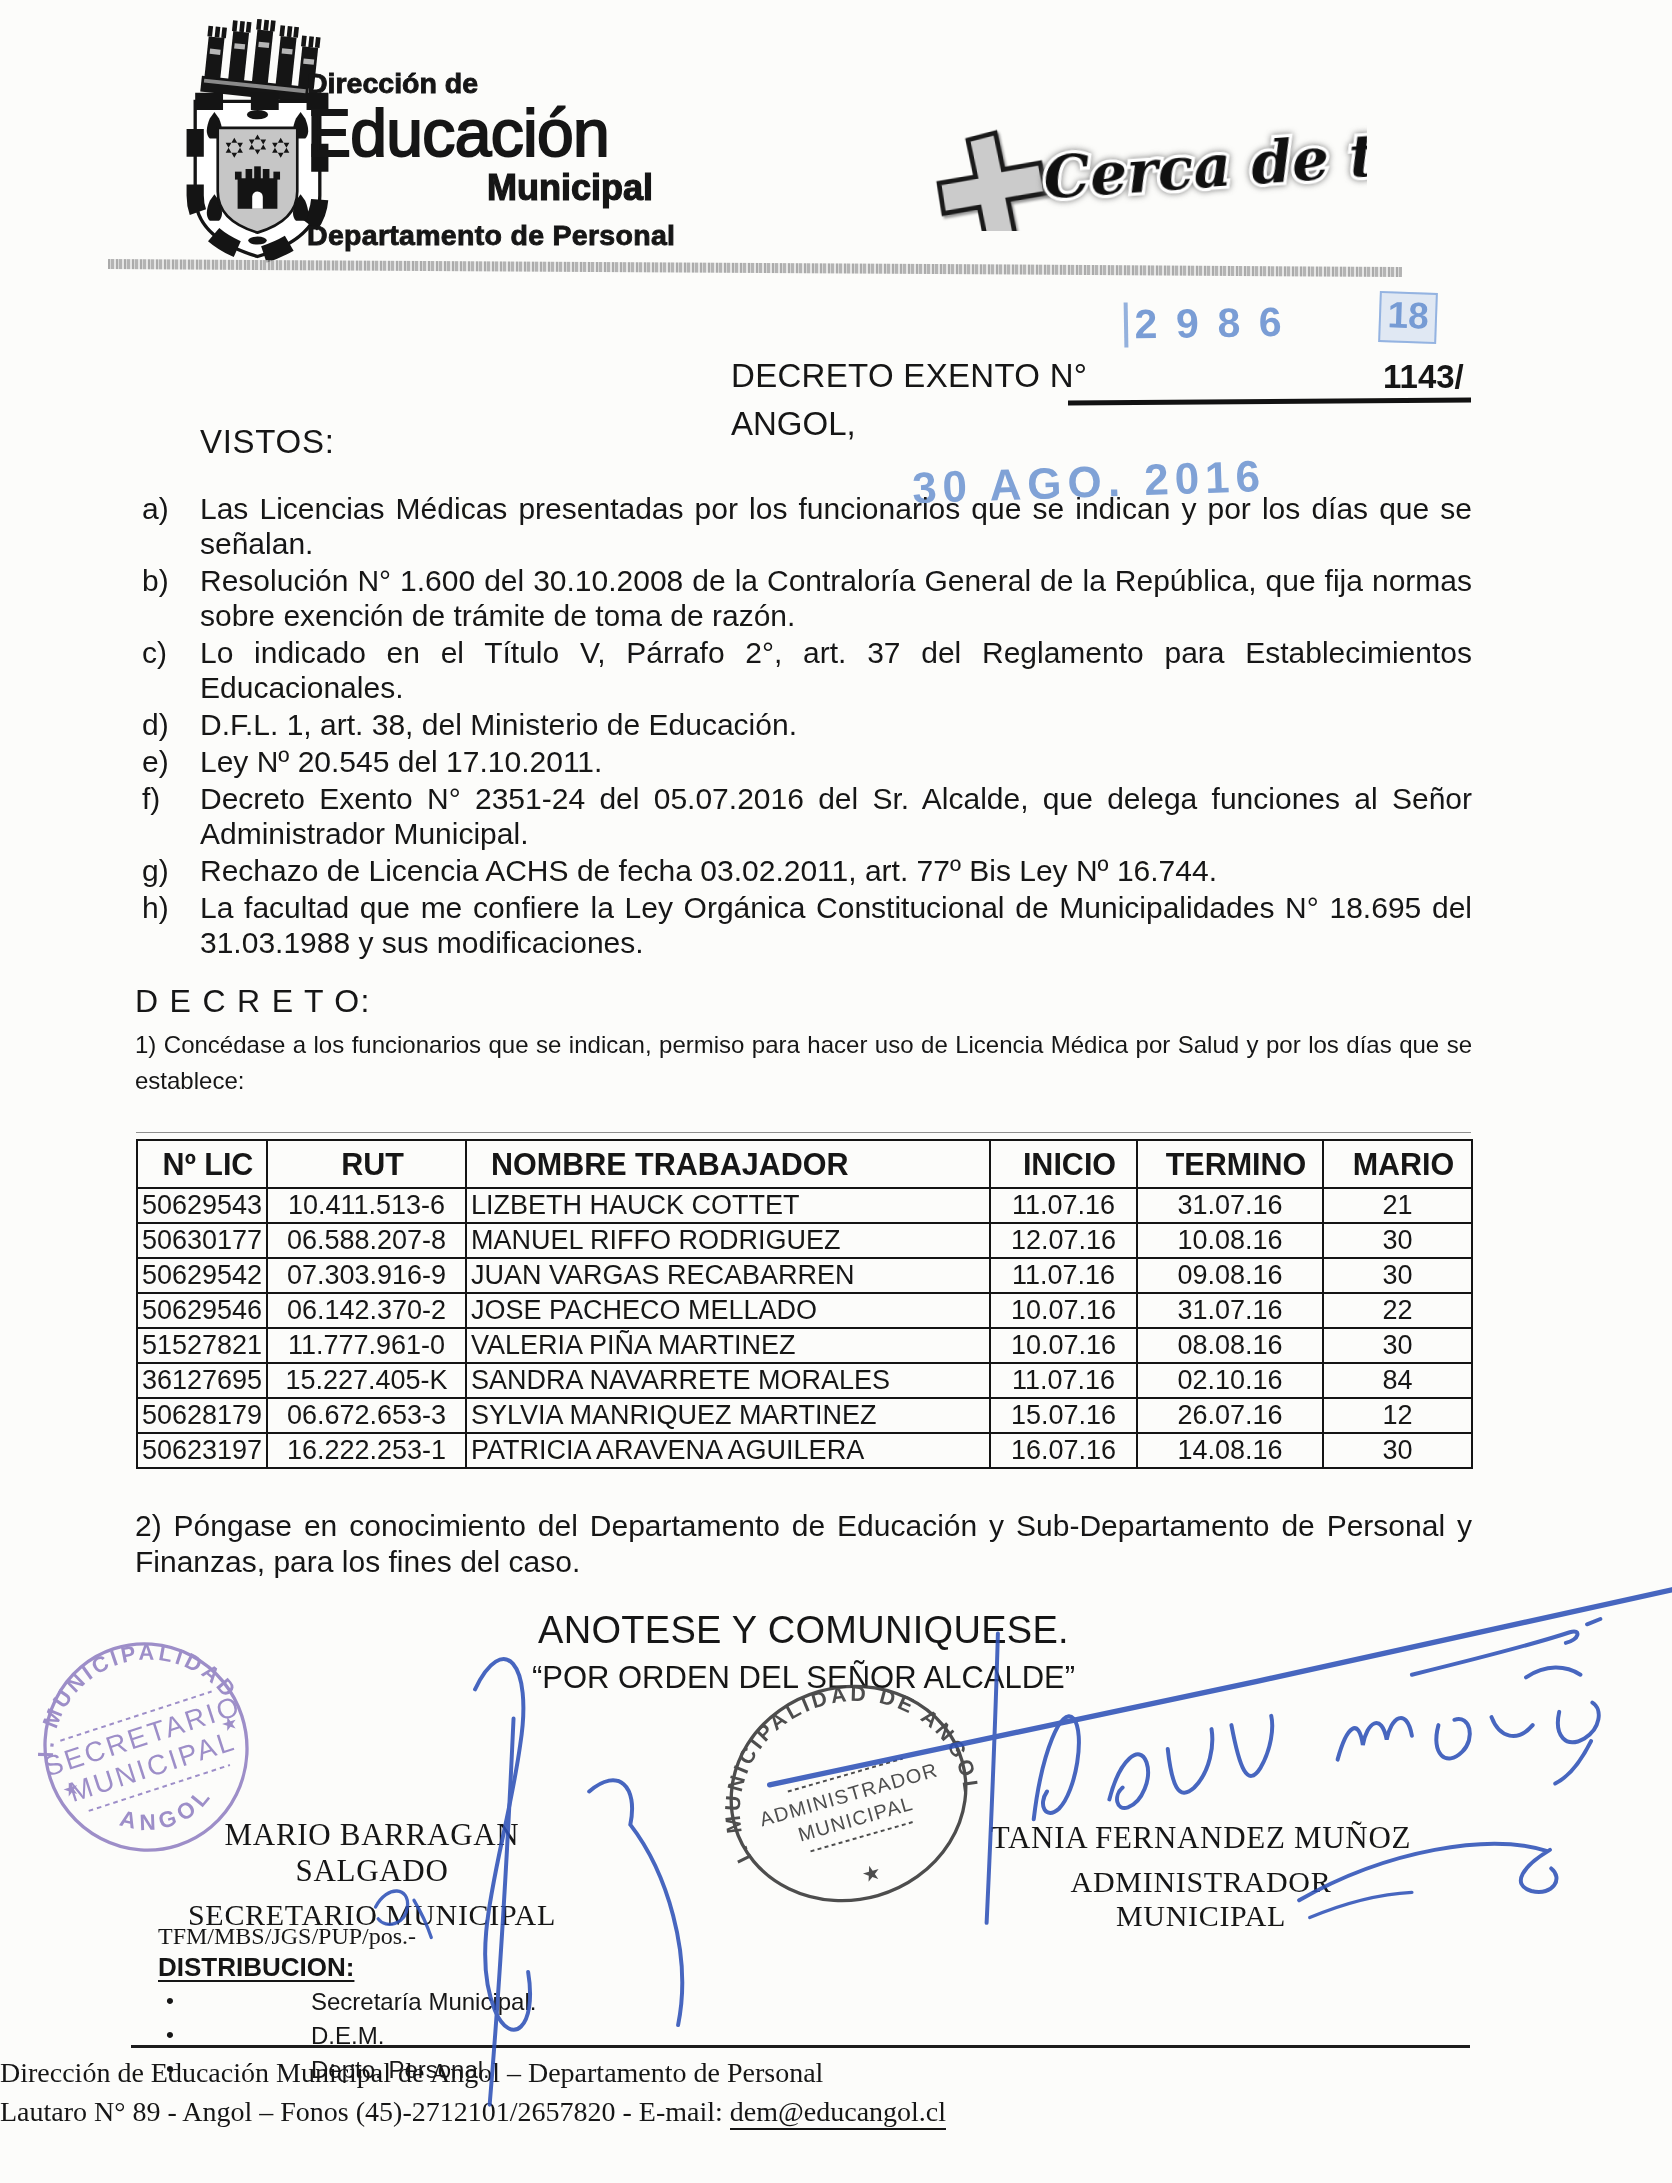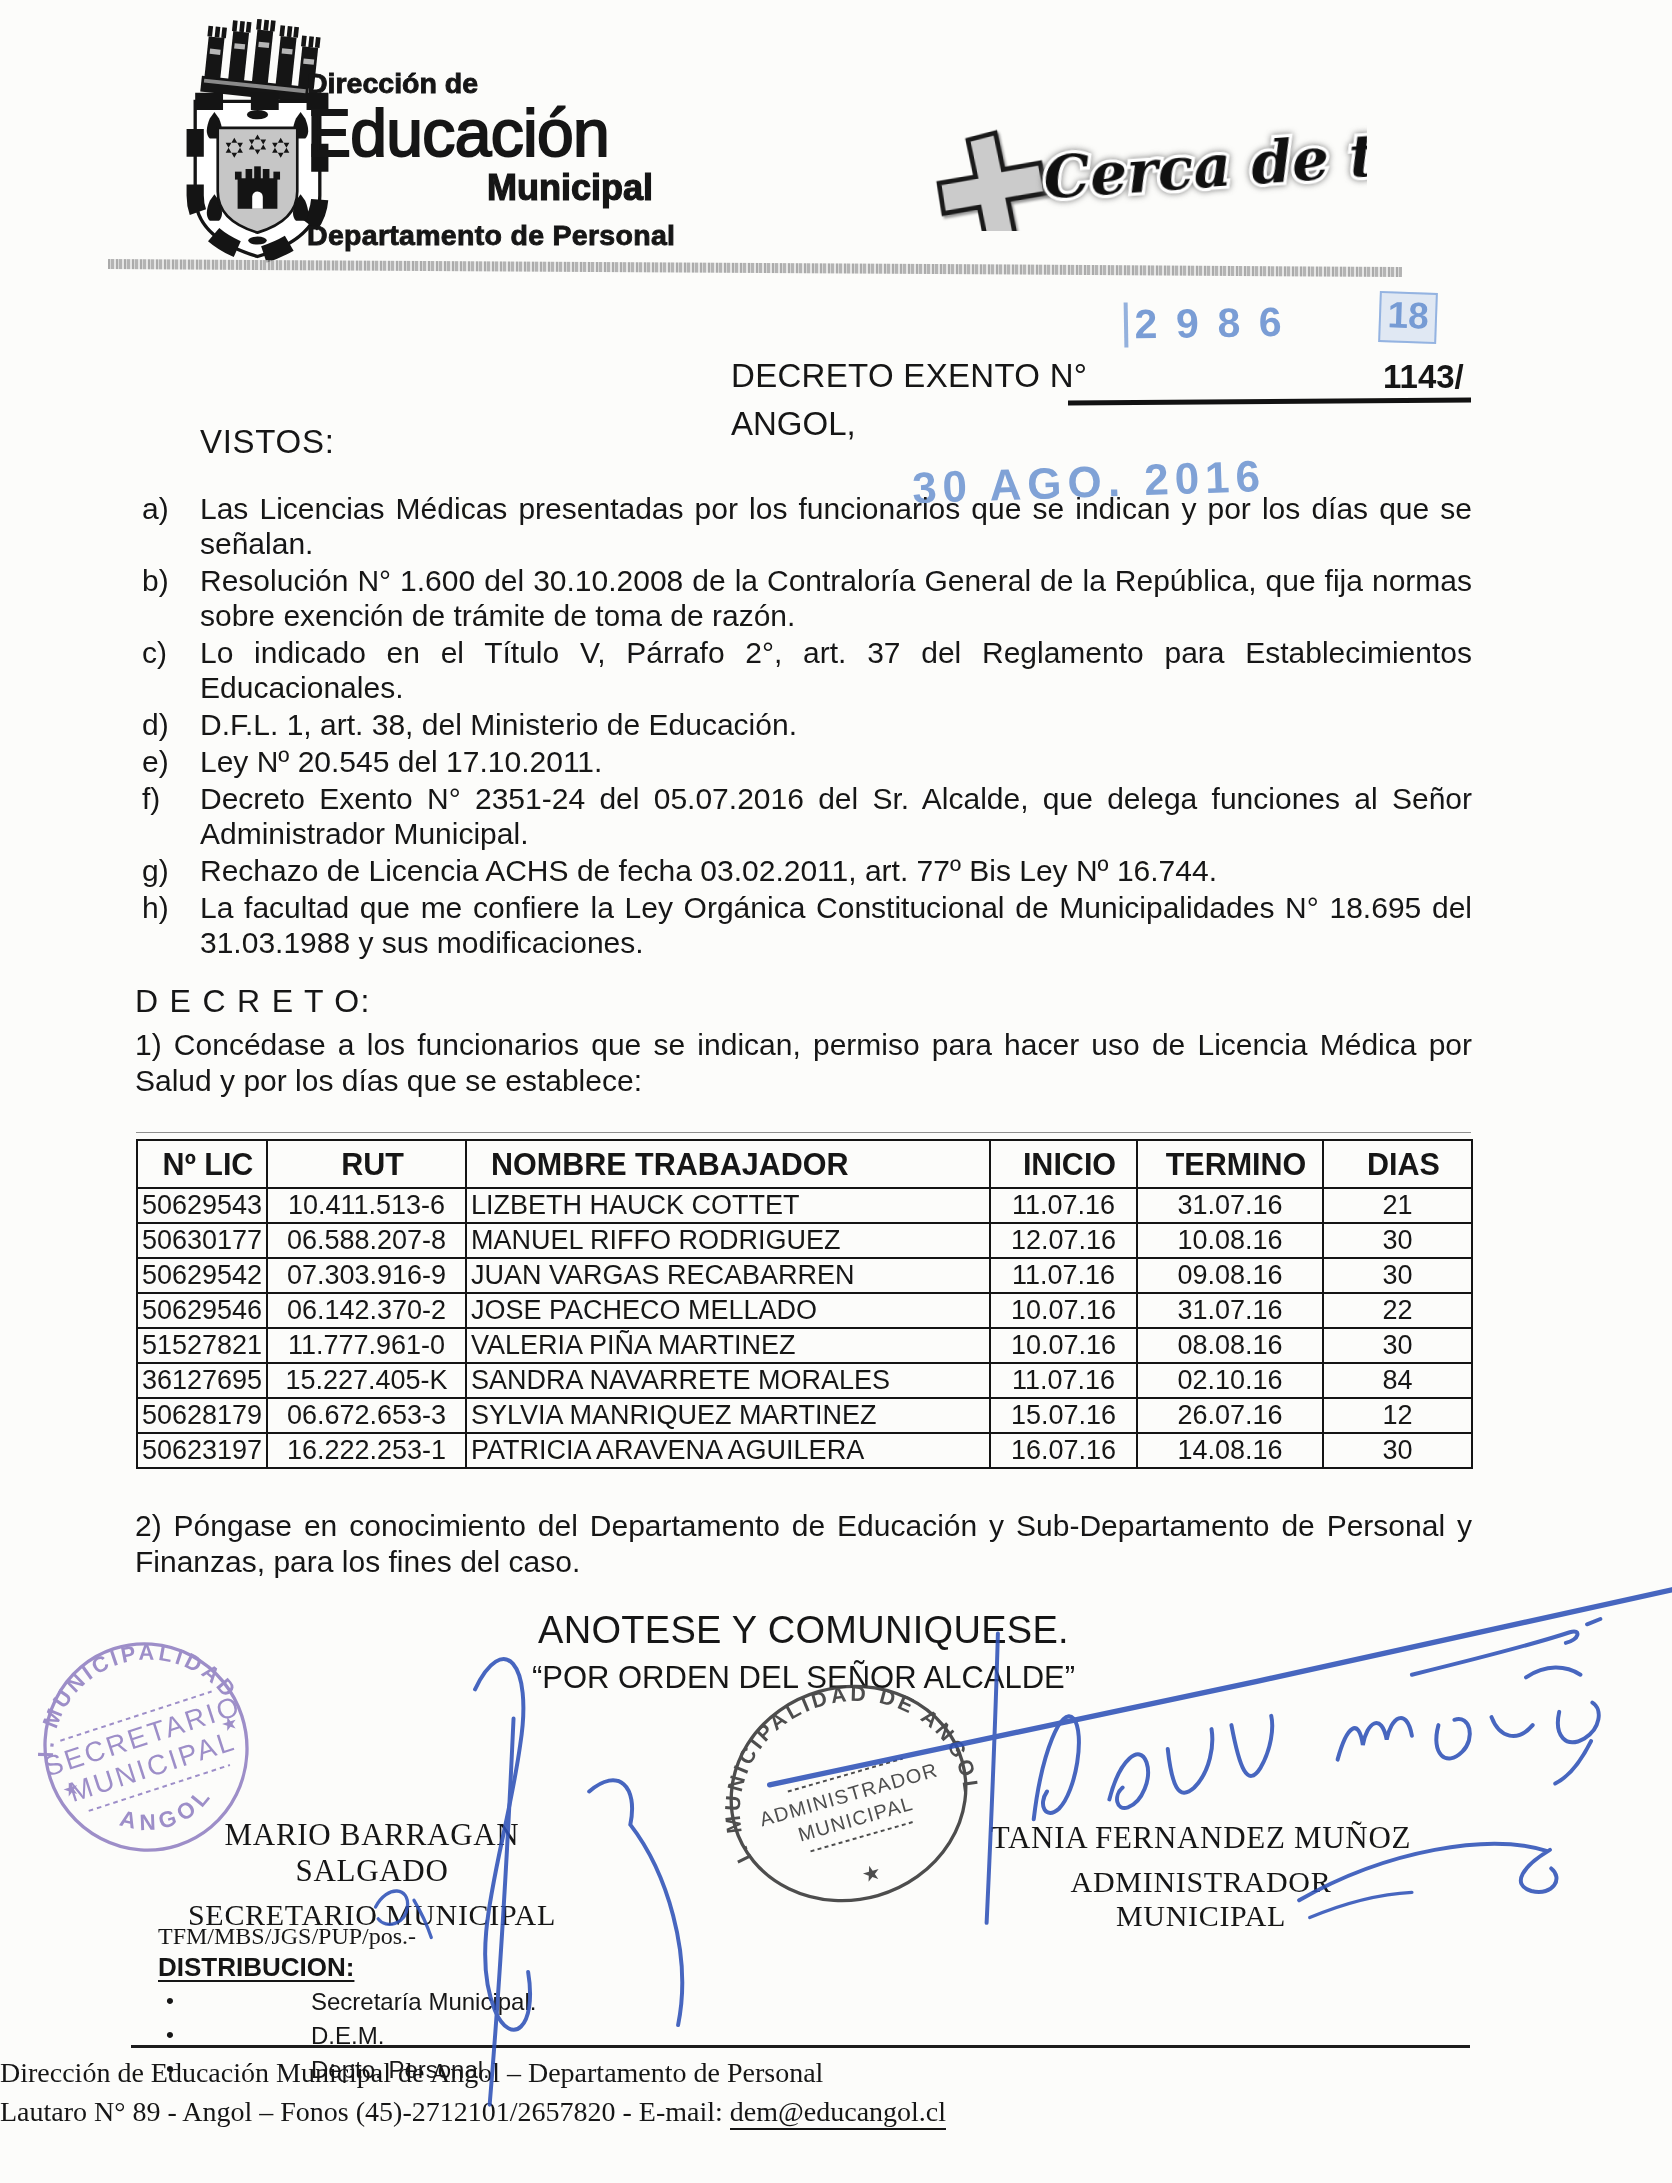--- a/index.html
+++ b/index.html
@@ -45,21 +45,21 @@
   .vistos-label{left:200px;top:423px;font-size:33px;letter-spacing:0.7px;}
 
   
   .vistos-list{left:142px;top:491px;width:1330px;}
   .vistos-item{display:flex;margin-bottom:2px;}
   .vi-letter{flex:0 0 58px;font-size:30px;line-height:35px;}
   .vi-text{flex:1;font-size:30px;line-height:35px;text-align:justify;}
 
   
   .decreto-label{left:135px;top:983px;font-size:32px;letter-spacing:1.3px;}
-  .point1{left:135px;top:1027px;width:1337px;font-size:30px;line-height:36px;text-align:justify;}
+  .point1{left:135px;top:1027px;width:1337px;font-size:24px;line-height:36px;text-align:justify;}
   .table-topline{left:136px;top:1132px;width:1335px;height:1.3px;background:#444;opacity:.6;}
   .lic-table{left:136px;top:1139px;width:1335px;border-collapse:collapse;table-layout:fixed;}
   .lic-table th,.lic-table td{border:2.7px solid #141414;overflow:hidden;white-space:nowrap;padding-left:13px;}
   .lic-table th{height:48px;font-size:30.5px;font-weight:700;text-align:center;}
   .lic-table th.c2{text-align:left;padding-left:24px;}
   .lic-table td{height:35px;font-size:27px;text-align:center;padding:0 4px;}
   .lic-table td.c2{text-align:left;padding-left:4px;margin-top:17px;}
   .c0{width:130px;} .c1{width:199px;} .c2{width:524px;} .c3{width:147px;} .c4{width:186px;} .c5{width:149px;}
 
   .point2{left:135px;top:1508px;width:1337px;font-size:30px;line-height:36px;text-align:justify;}
@@ -242,21 +242,21 @@
 
   <div class="abs table-topline"></div>
   <table class="abs lic-table">
     <thead>
         <tr>
           <th class="c0">Nº LIC</th>
           <th class="c1">RUT</th>
           <th class="c2">NOMBRE TRABAJADOR</th>
           <th class="c3">INICIO</th>
           <th class="c4">TERMINO</th>
-          <th class="c5">DIAS</th>
+          <th class="c5">MARIO</th>
         </tr>
       </thead>
     <tbody>
         <tr>
           <td class="c0">50629543</td>
           <td class="c1">10.411.513-6</td>
           <td class="c2">LIZBETH HAUCK COTTET</td>
           <td class="c3">11.07.16</td>
           <td class="c4">31.07.16</td>
           <td class="c5">21</td>

